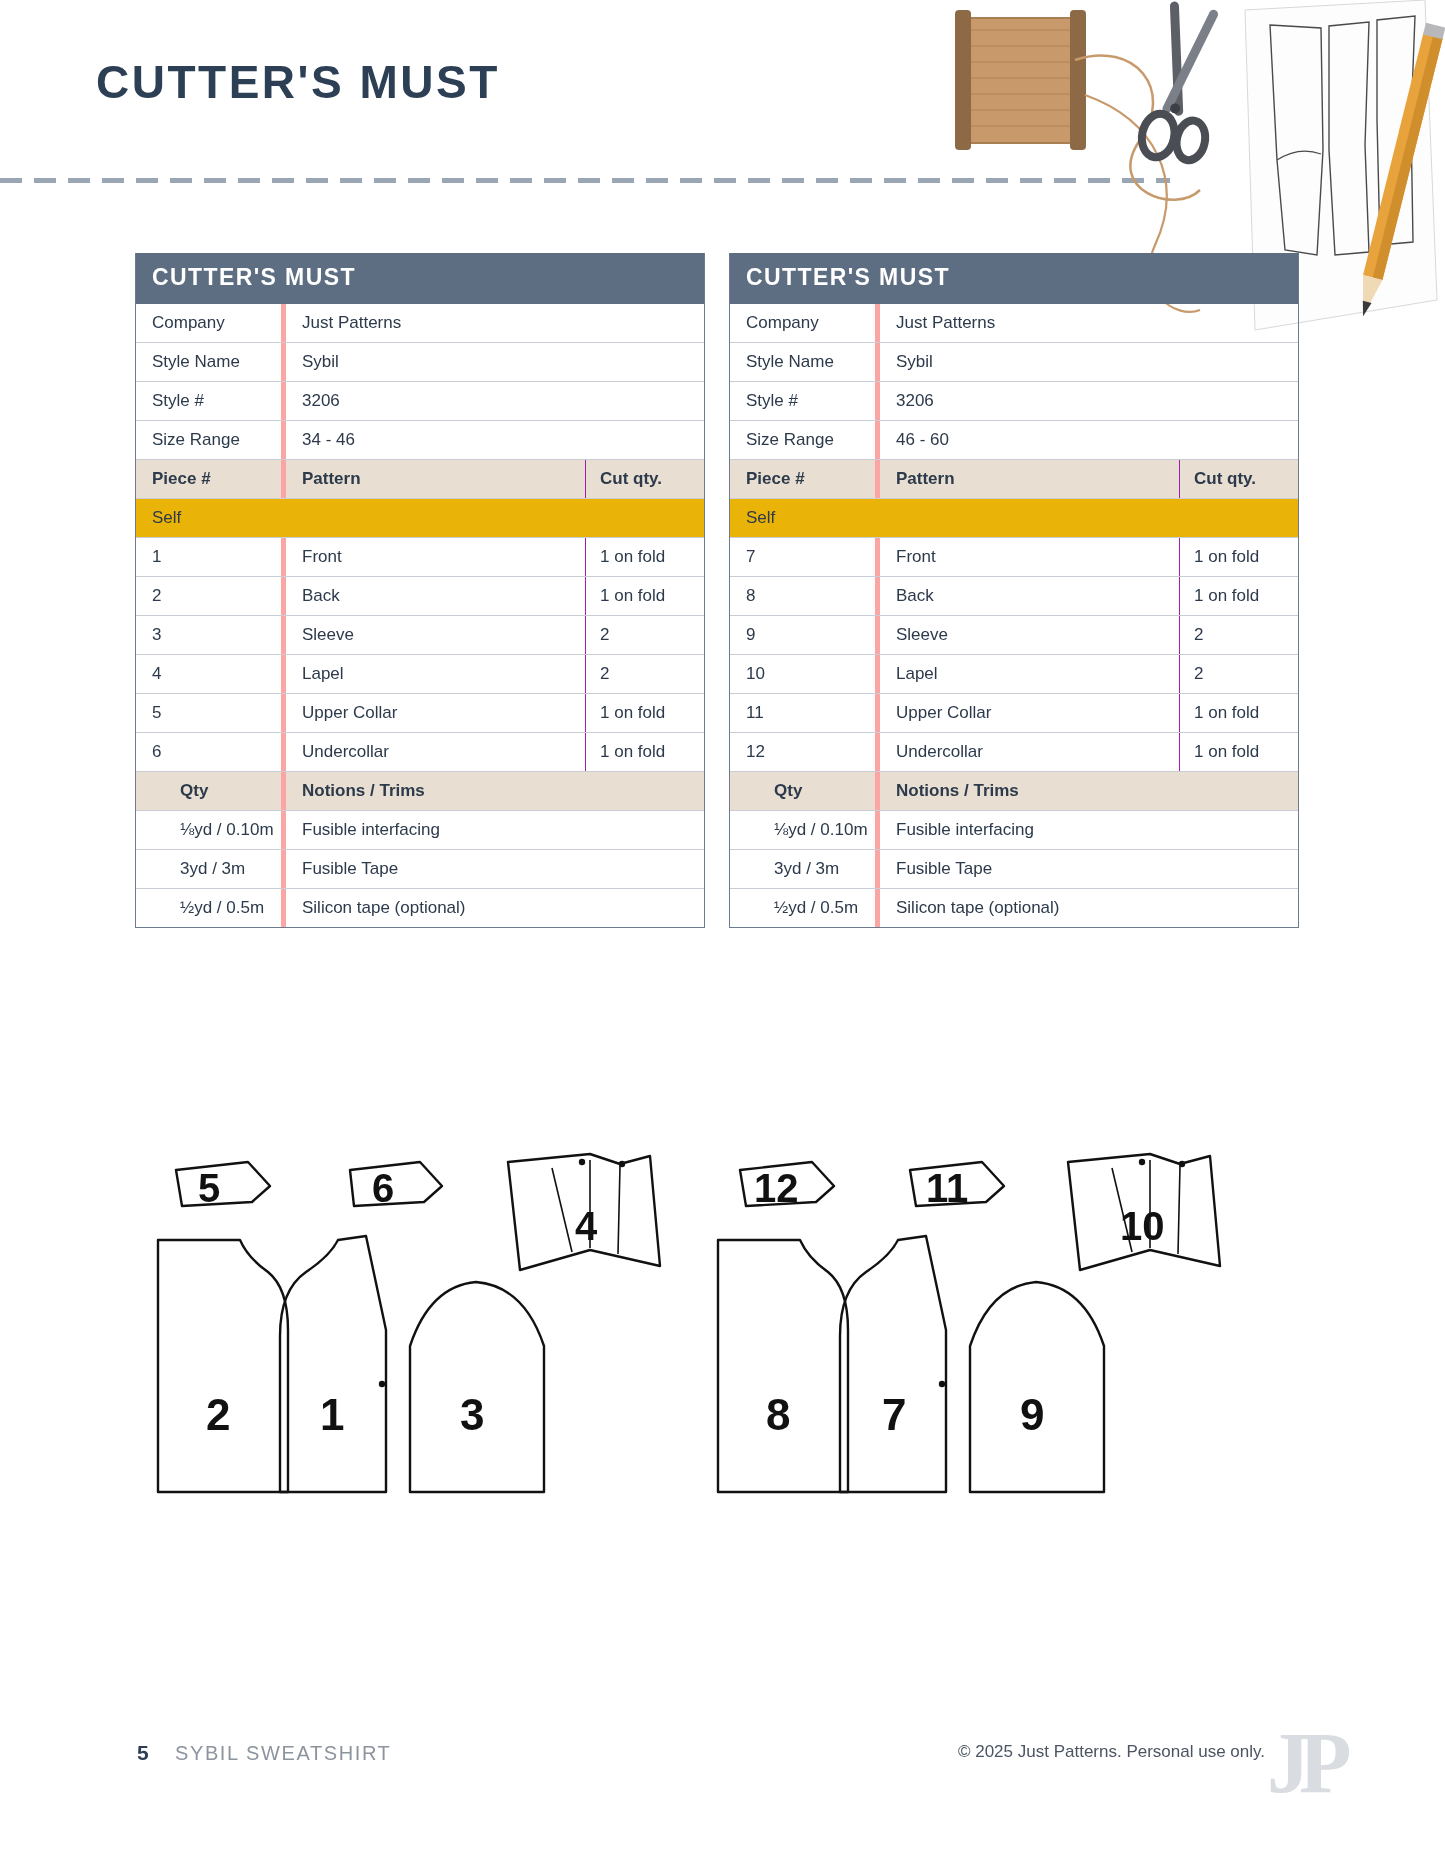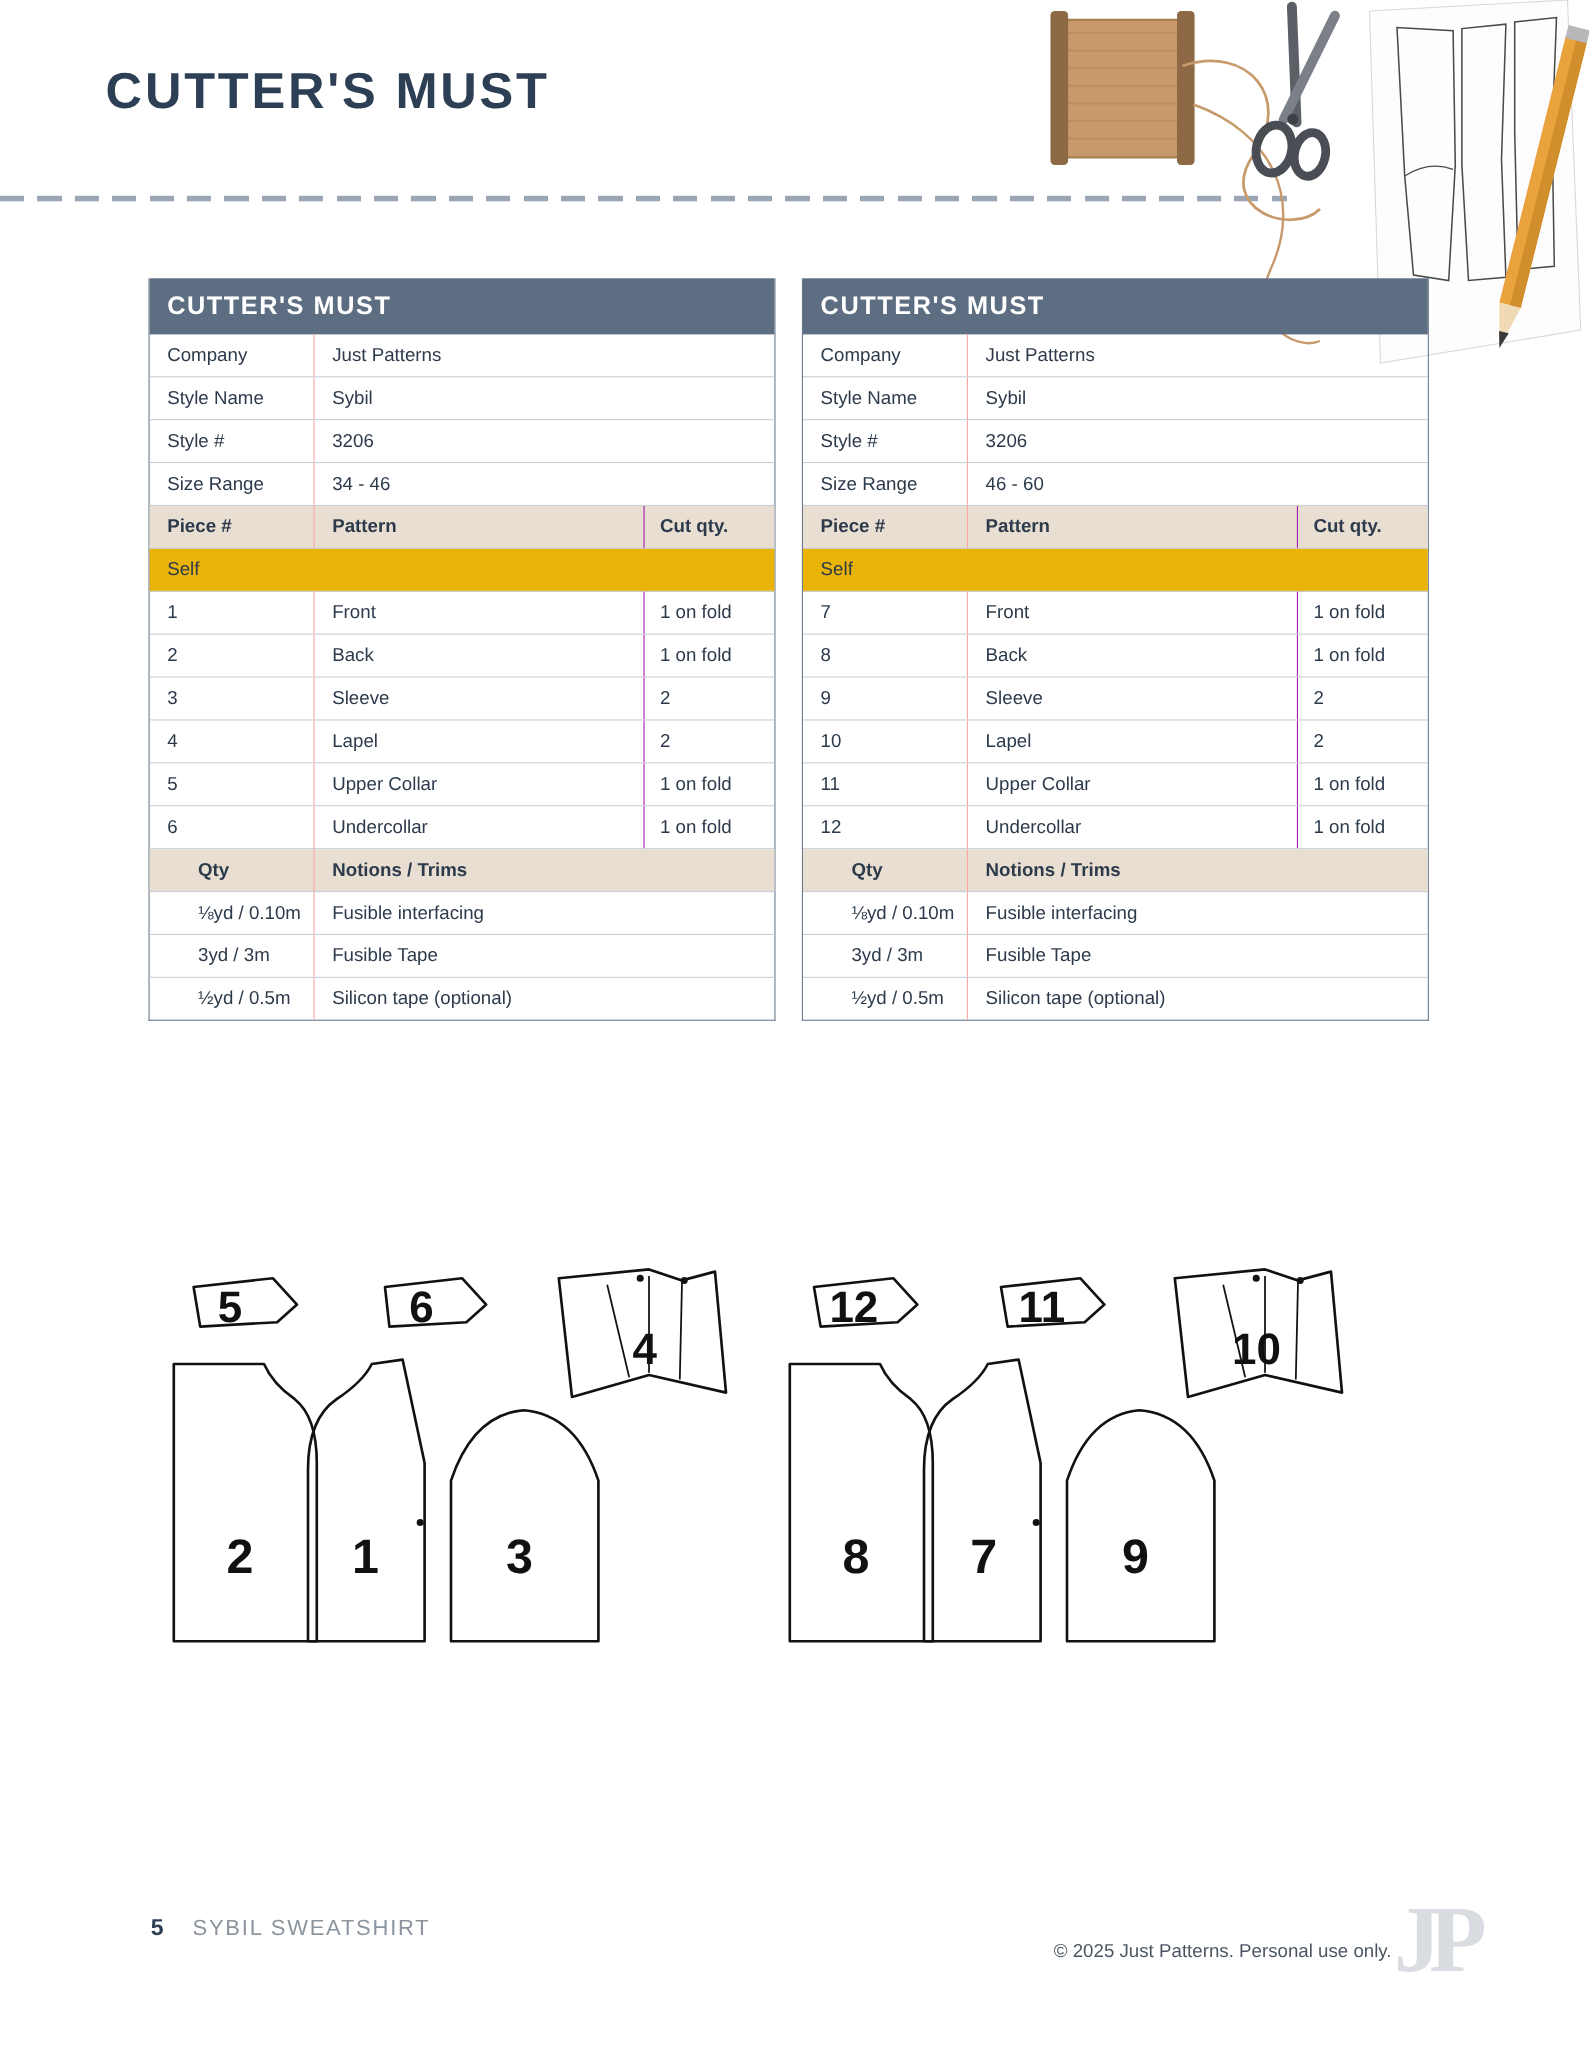--- a/index.html
+++ b/index.html
@@ -80,21 +80,21 @@
     border-bottom: 1px solid #c9ced6;
   }
   .cm-row:last-child {
     border-bottom: none;
     justify-content: space-between;
   }
   .cm-row .c1 {
     width: 150px;
     padding: 9px 0 9px 16px;
     box-sizing: border-box;
-    border-right: 1px solid #fca5a5;
+    border-right: 5px solid #fca5a5;
   }
   .cm-row .c2 {
     flex: 1;
     padding: 9px 0 9px 16px;
     box-sizing: border-box;
   }
   .cm-row .c2.withqty {
     border-right: 1px solid #a21caf;
   }
   .cm-row .c3 {
@@ -150,21 +150,20 @@
     font-size: 20px;
     letter-spacing: 1.6px;
     color: #8c949e;
   }
   .footer-copy {
     position: absolute;
     right: 180px;
     top: 1742px;
     font-size: 17px;
     color: #4b5562;
-    margin-top: 22px;
   }
   .footer-logo {
     position: absolute;
     right: 75px;
     top: 1718px;
     width: 105px;
     height: 92px;
   }
 </style>
 </head>

